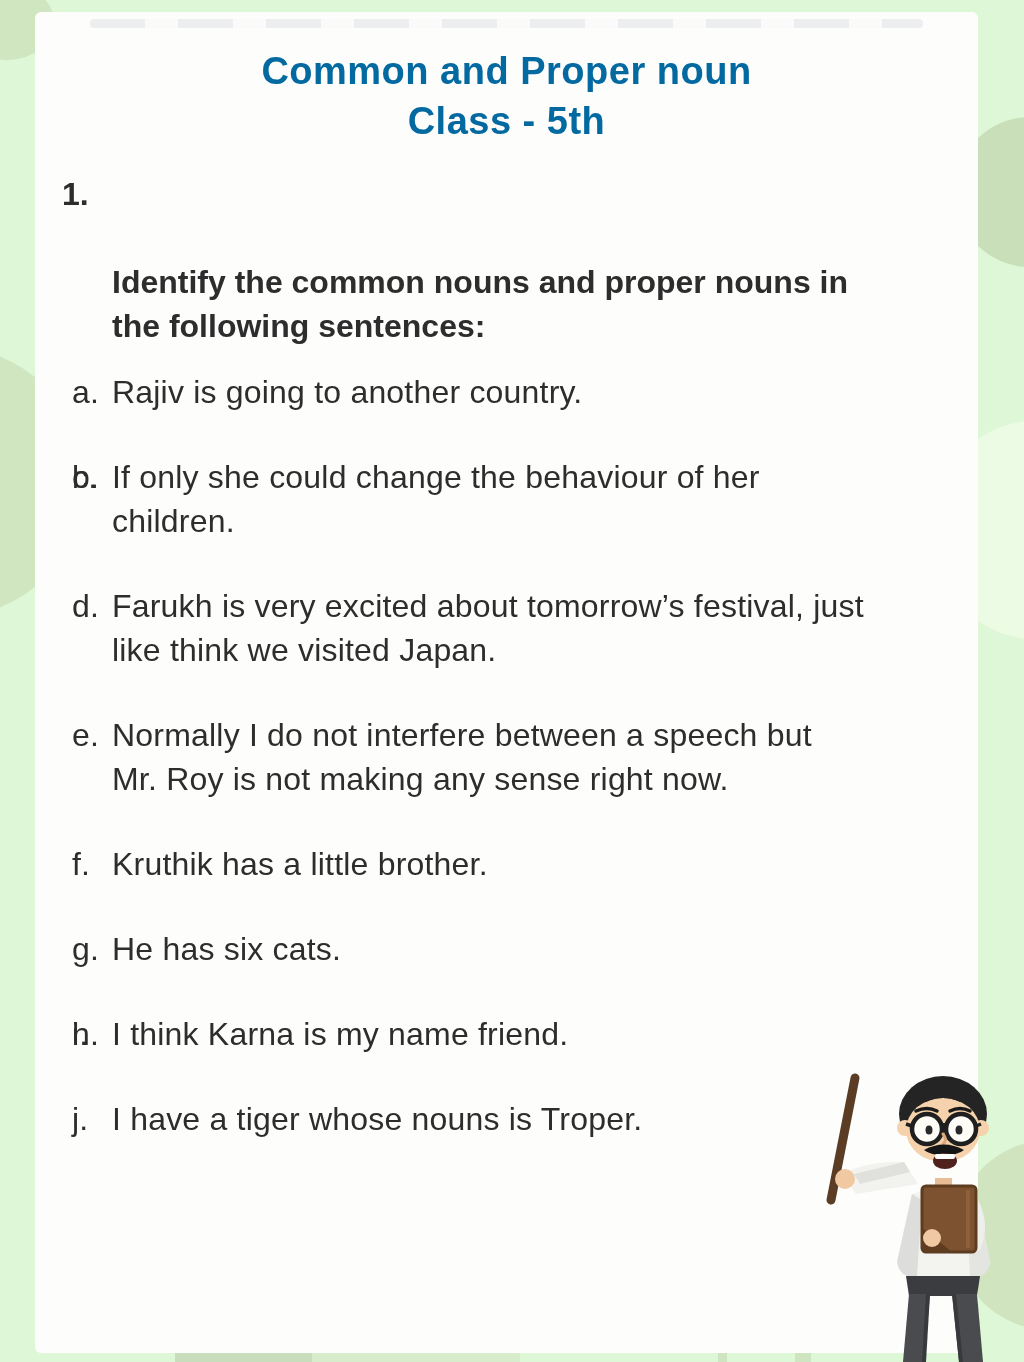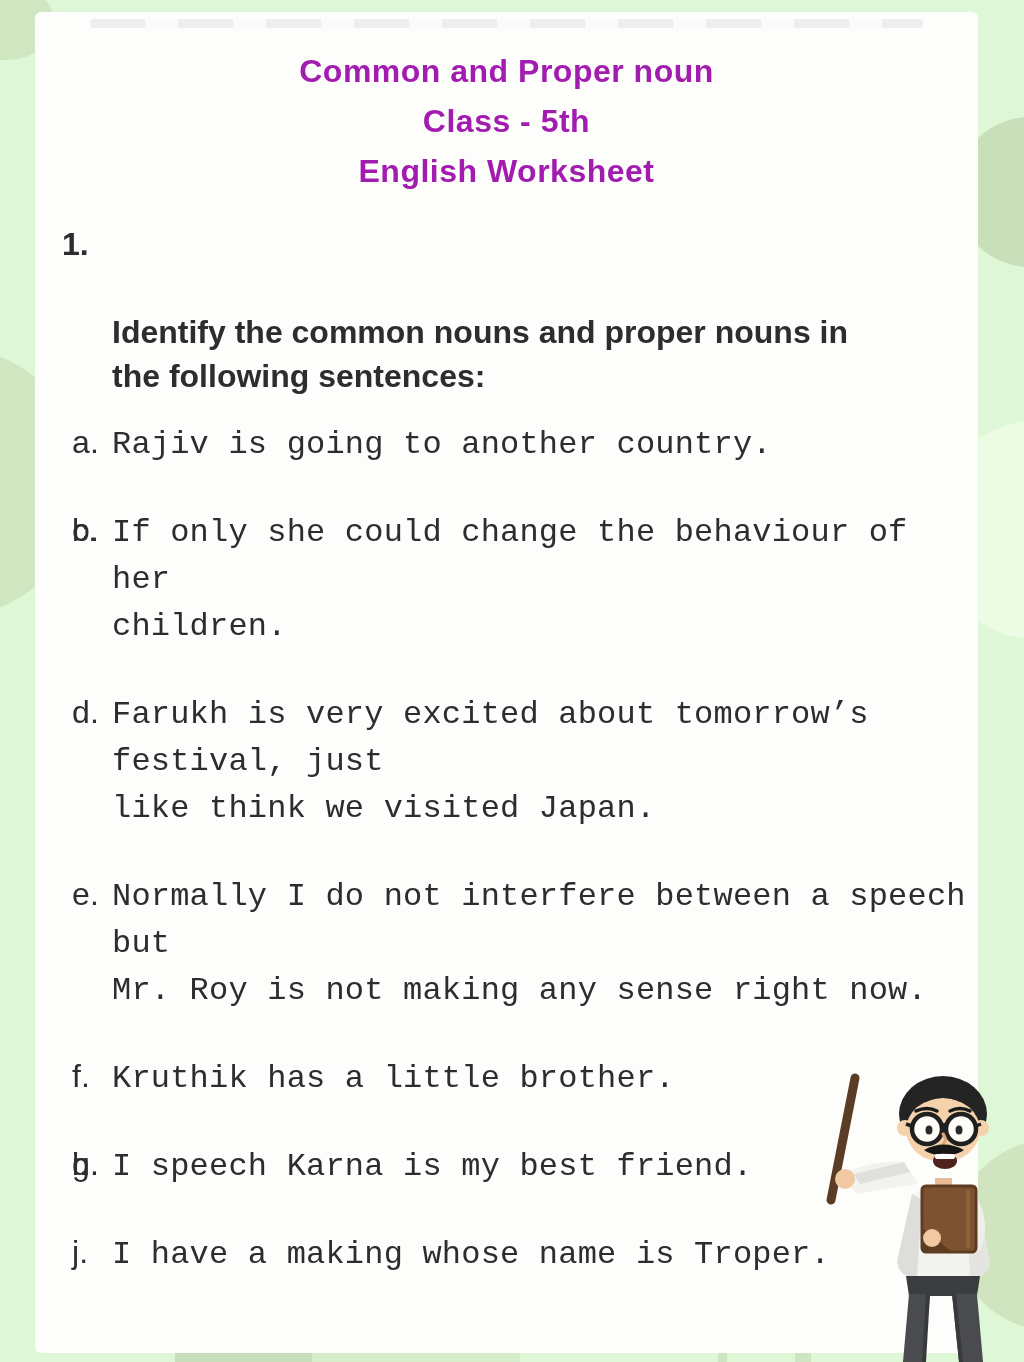--- a/index.html
+++ b/index.html
@@ -32,41 +32,41 @@
   }
   .card-top-artifact {
     position: absolute; left: 55px; right: 55px; top: 7px; height: 9px;
     background: repeating-linear-gradient(90deg,
       rgba(95,105,125,0.10) 0 55px, rgba(95,105,125,0.02) 55px 88px);
     border-radius: 4px;
   }
 
   .content { position: relative; padding-top: 34px; }
 
-  .title { text-align: center; font-weight: 700; font-size: 32px; line-height: 50px; letter-spacing: 0.5px; color: #a21caf; }
+  .title { text-align: center; font-weight: 700; font-size: 38px; line-height: 50px; letter-spacing: 0.5px; color: #0369a1; }
 
   .instruction {
     position: relative;
     margin-top: 26px;
     padding-left: 77px; padding-right: 18px;
     font-weight: 700; font-size: 32px; line-height: 44px;
     white-space: pre-line;
   }
   .instruction .num { position: absolute; left: 27px; top: 0; font-weight: 700; }
 
   .list { margin-top: 22px; }
   .item {
     position: relative;
     padding-left: 77px; padding-right: 10px;
     font-size: 32px; line-height: 44px; font-weight: 400;
     margin-bottom: 41px;
     letter-spacing: 0.2px;
   }
   .item .marker { position: absolute; left: 37px; top: 0; }
-  .item .txt { white-space: pre-line; font-family: Liberation Mono, monospace; }
+  .item .txt { white-space: pre-line; }
 
   .teacher {
     position: absolute; left: 800px; top: 1062px;
     width: 224px; height: 300px;
     z-index: 3;
   }
 </style>
 </head>
 <body>
 
@@ -80,21 +80,20 @@
 <div class="bottom-strip-3"></div>
 <div class="bottom-strip-4"></div>
 
 <div class="card">
   <div class="card-top-artifact"></div>
   <div class="content">
 
     <div class="title">
       <div>Common and Proper noun</div>
       <div>Class - 5th</div>
-      <div>English Worksheet</div>
     </div>
 
     <div class="instruction">
       <span class="num">1.</span>
       <span class="txt">Identify the common nouns and proper nouns in
 the following sentences:</span>
     </div>
 
     <div class="list">
       <div class="item">
@@ -118,31 +117,32 @@
         <span class="marker">e.</span>
         <span class="txt">Normally I do not interfere between a speech but
 Mr. Roy is not making any sense right now.</span>
       </div>
       <div class="item">
         <span class="marker">f.</span>
         <span class="txt">Kruthik has a little brother.</span>
       </div>
       <div class="item">
         <span class="marker">g.</span>
+        <span class="txt">He has six cats.</span>
       </div>
       <div class="item">
         <span class="marker">h.</span>
       </div>
       <div class="item">
         <span class="marker">i.</span>
-        <span class="txt">I speech Karna is my best friend.</span>
+        <span class="txt">I think Karna is my name friend.</span>
       </div>
       <div class="item">
         <span class="marker">j.</span>
-        <span class="txt">I have a making whose name is Troper.</span>
+        <span class="txt">I have a tiger whose nouns is Troper.</span>
       </div>
     </div>
 
   </div>
 </div>
 
 <svg class="teacher" viewBox="0 0 224 300">
 
   <line x1="55" y1="16" x2="31" y2="138" stroke="#5a3d24" stroke-width="9" stroke-linecap="round"></line>
 

